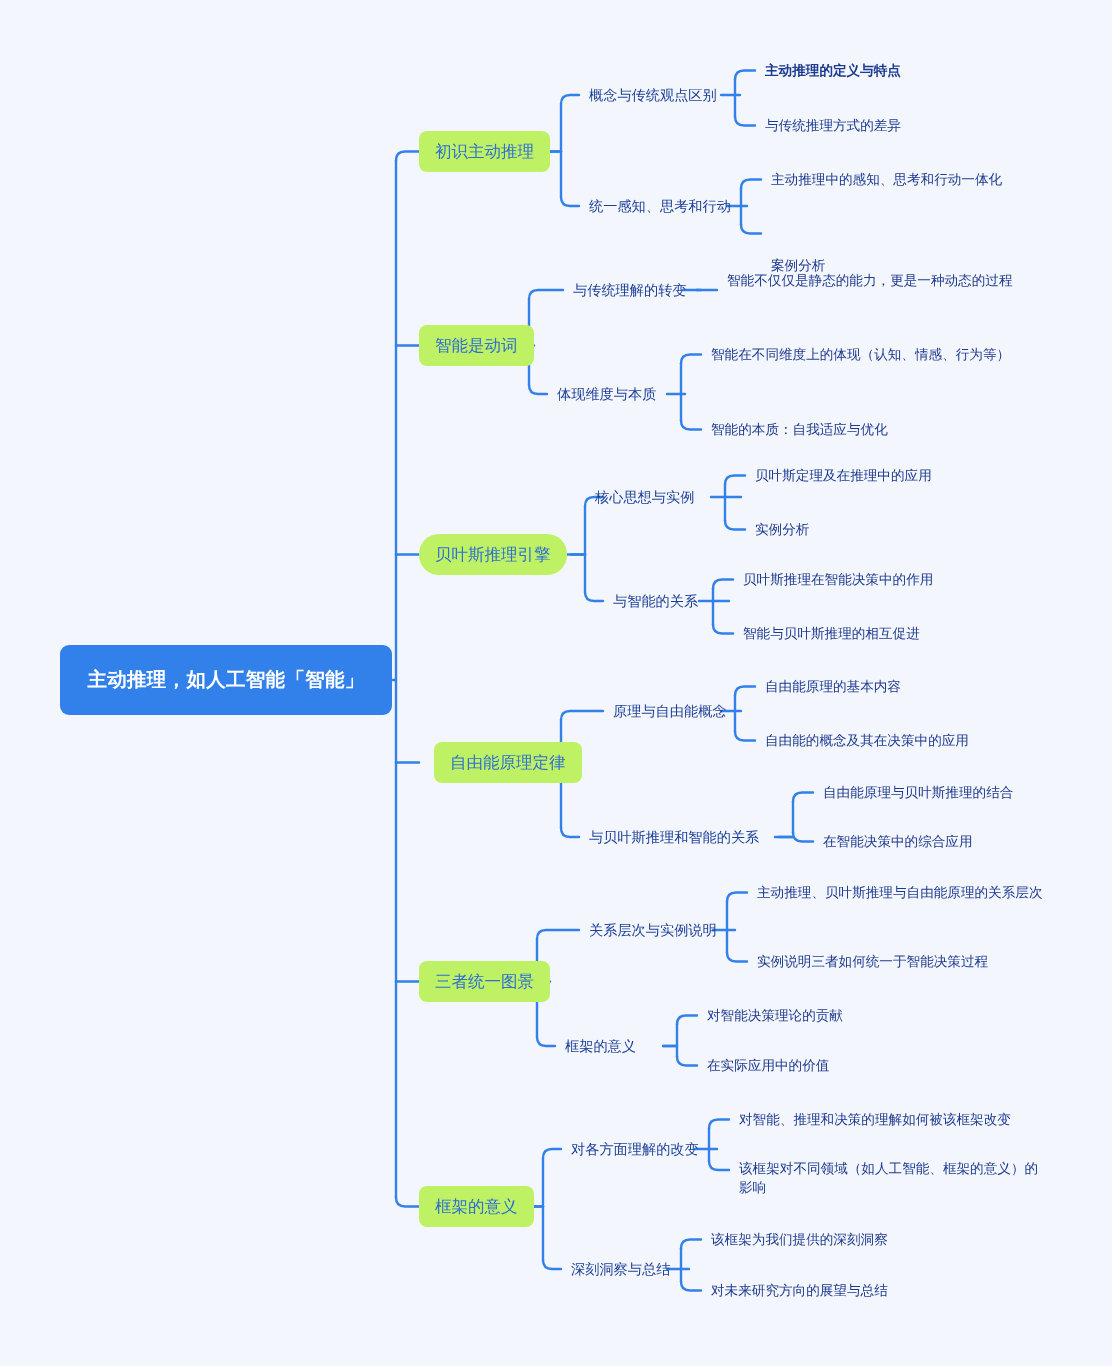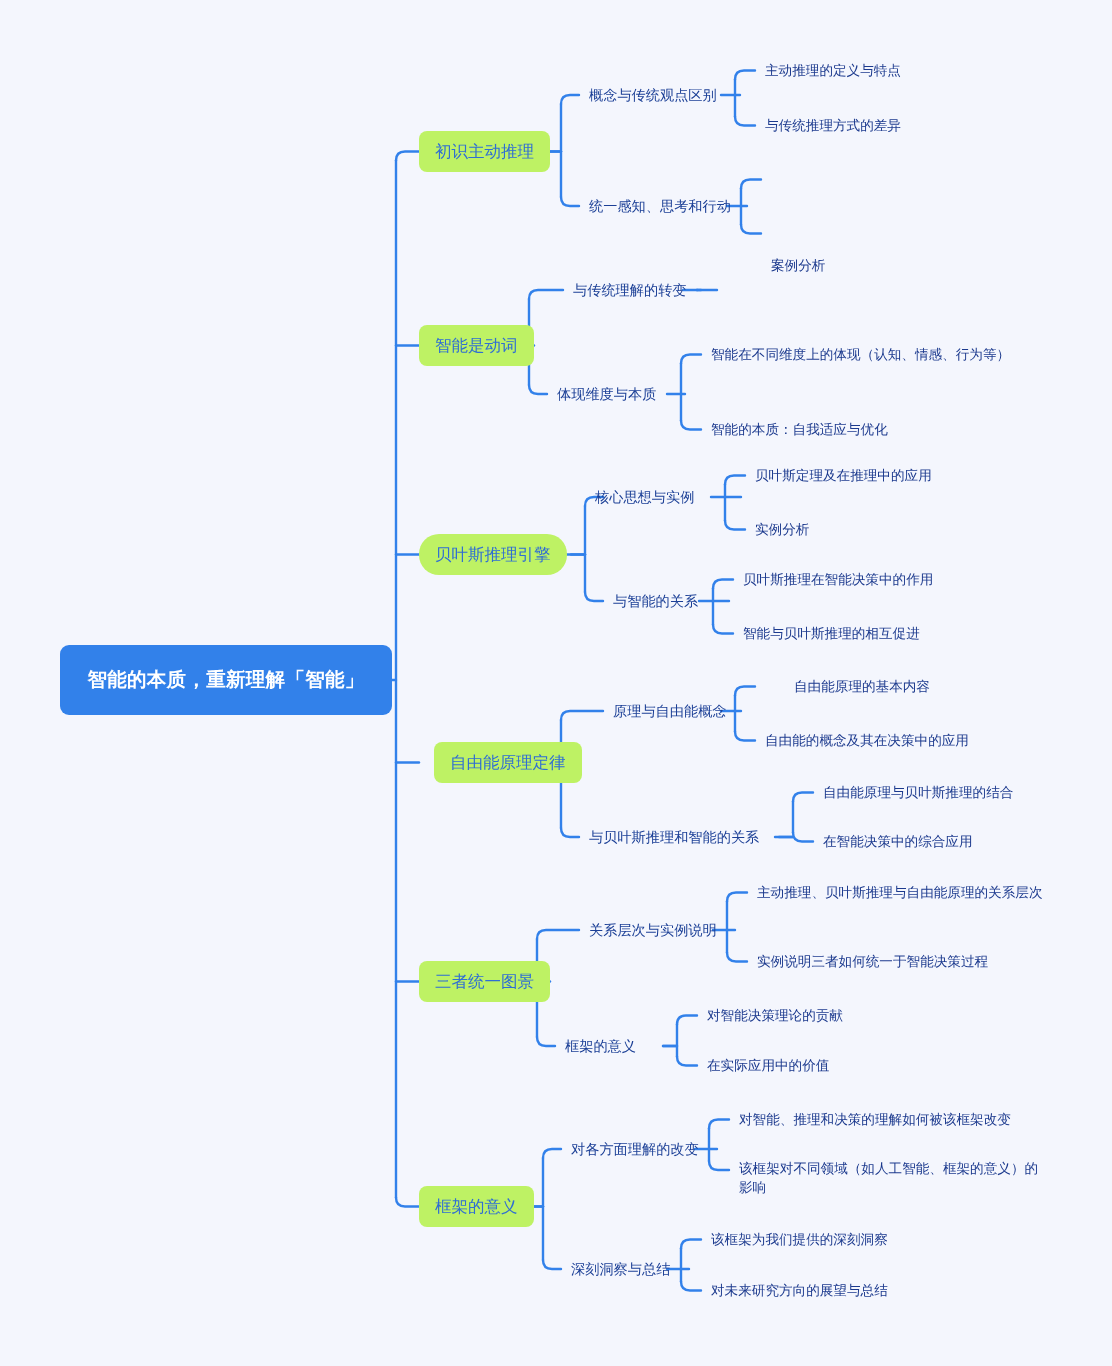--- a/index.html
+++ b/index.html
@@ -166,39 +166,41 @@
       <path d="M 695 1149 H 709" fill="none" stroke="#3281ea" stroke-width="2.4" stroke-linecap="round"></path>
       <path d="M 709 1128.5 V 1161" fill="none" stroke="#3281ea" stroke-width="2.4" stroke-linecap="round"></path>
       <path d="M 709 1128.5 Q 709 1119.5 718 1119.5 H 729" fill="none" stroke="#3281ea" stroke-width="2.4" stroke-linecap="round"></path>
       <path d="M 709 1161 Q 709 1170 718 1170 H 729" fill="none" stroke="#3281ea" stroke-width="2.4" stroke-linecap="round"></path>
       <path d="M 689 1269 H 681" fill="none" stroke="#3281ea" stroke-width="2.4" stroke-linecap="round"></path>
       <path d="M 667 1269 H 681" fill="none" stroke="#3281ea" stroke-width="2.4" stroke-linecap="round"></path>
       <path d="M 681 1248.5 V 1281.5" fill="none" stroke="#3281ea" stroke-width="2.4" stroke-linecap="round"></path>
       <path d="M 681 1248.5 Q 681 1239.5 690 1239.5 H 701" fill="none" stroke="#3281ea" stroke-width="2.4" stroke-linecap="round"></path>
       <path d="M 681 1281.5 Q 681 1290.5 690 1290.5 H 701" fill="none" stroke="#3281ea" stroke-width="2.4" stroke-linecap="round"></path>
     </svg>
-<div class="node root" style="left: 60px; top: 645px; width: 332px; height: 70px;">智能的本质，重新理解「智能」</div>
+<div class="node root" style="left: 60px; top: 645px; width: 332px; height: 70px;">主动推理，如人工智能「智能」</div>
     <div class="node lvl2" style="left: 419px; top: 131px; height: 41px;">
       <span>初识主动推理</span>
     </div>
     <div class="node lvl3" style="left: 589px; top: 85px; width: 145px;">
       <span>概念与传统观点区别</span>
     </div>
-    <div class="node lvl4" style="left: 765px; top: 61px; width: 300px;"><span>主动推理的定义与特点</span></div>
+    <div class="node lvl4" style="left: 765px; top: 61px; width: 300px; font-weight: bold;"><span>主动推理的定义与特点</span></div>
     <div class="node lvl4" style="left: 765px; top: 116px; width: 300px;"><span>与传统推理方式的差异</span></div>
     <div class="node lvl3" style="left: 589px; top: 196px; width: 152px;">
       <span>统一感知、思考和行动</span>
     </div>
+    <div class="node lvl4" style="left: 771px; top: 170px; width: 330px;"><span>主动推理中的感知、思考和行动一体化</span></div>
     <div class="node lvl4" style="left: 771px; top: 224px; width: 330px; margin-top: 32px;"><span>案例分析</span></div>
     <div class="node lvl2" style="left: 419px; top: 325px; height: 41px;">
       <span>智能是动词</span>
     </div>
     <div class="node lvl3" style="left: 573px; top: 280px; width: 122px;">
       <span>与传统理解的转变</span>
     </div>
+    <div class="node lvl4" style="left: 727px; top: 271px; width: 318px;"><span>智能不仅仅是静态的能力，更是一种动态的过程</span></div>
     <div class="node lvl3" style="left: 557px; top: 384px; width: 122px;">
       <span>体现维度与本质</span>
     </div>
     <div class="node lvl4" style="left: 711px; top: 420px; width: 318px;"><span>智能的本质：自我适应与优化</span></div>
     <div class="node lvl4" style="left: 711px; top: 345px; width: 318px;"><span>智能在不同维度上的体现（认知、情感、行为等）</span></div>
     <div class="node lvl2" style="left: 419px; top: 534px; height: 41px; border-radius: 20px;">
       <span>贝叶斯推理引擎</span>
     </div>
     <div class="node lvl3" style="left: 595px; top: 487px; width: 122px;">
       <span>核心思想与实例</span>
@@ -209,21 +211,21 @@
       <span>与智能的关系</span>
     </div>
     <div class="node lvl4" style="left: 743px; top: 570px; width: 300px;"><span>贝叶斯推理在智能决策中的作用</span></div>
     <div class="node lvl4" style="left: 743px; top: 624px; width: 300px;"><span>智能与贝叶斯推理的相互促进</span></div>
     <div class="node lvl2" style="left: 419px; top: 742px; height: 41px; margin-left: 15px;">
       <span>自由能原理定律</span>
     </div>
     <div class="node lvl3" style="left: 613px; top: 701px; width: 122px;">
       <span>原理与自由能概念</span>
     </div>
-    <div class="node lvl4" style="left: 794px; top: 677px; width: 300px;"><span>自由能原理的基本内容</span></div>
+    <div class="node lvl4" style="left: 765px; top: 677px; width: 300px;"><span>自由能原理的基本内容</span></div>
     <div class="node lvl4" style="left: 765px; top: 731px; width: 300px;"><span>自由能的概念及其在决策中的应用</span></div>
     <div class="node lvl3" style="left: 589px; top: 827px; width: 180px;">
       <span>与贝叶斯推理和智能的关系</span>
     </div>
     <div class="node lvl4" style="left: 823px; top: 783px; width: 280px;"><span>自由能原理与贝叶斯推理的结合</span></div>
     <div class="node lvl4" style="left: 823px; top: 832px; width: 280px;"><span>在智能决策中的综合应用</span></div>
     <div class="node lvl2" style="left: 419px; top: 961px; height: 41px;">
       <span>三者统一图景</span>
     </div>
     <div class="node lvl3" style="left: 589px; top: 920px; width: 140px;">

